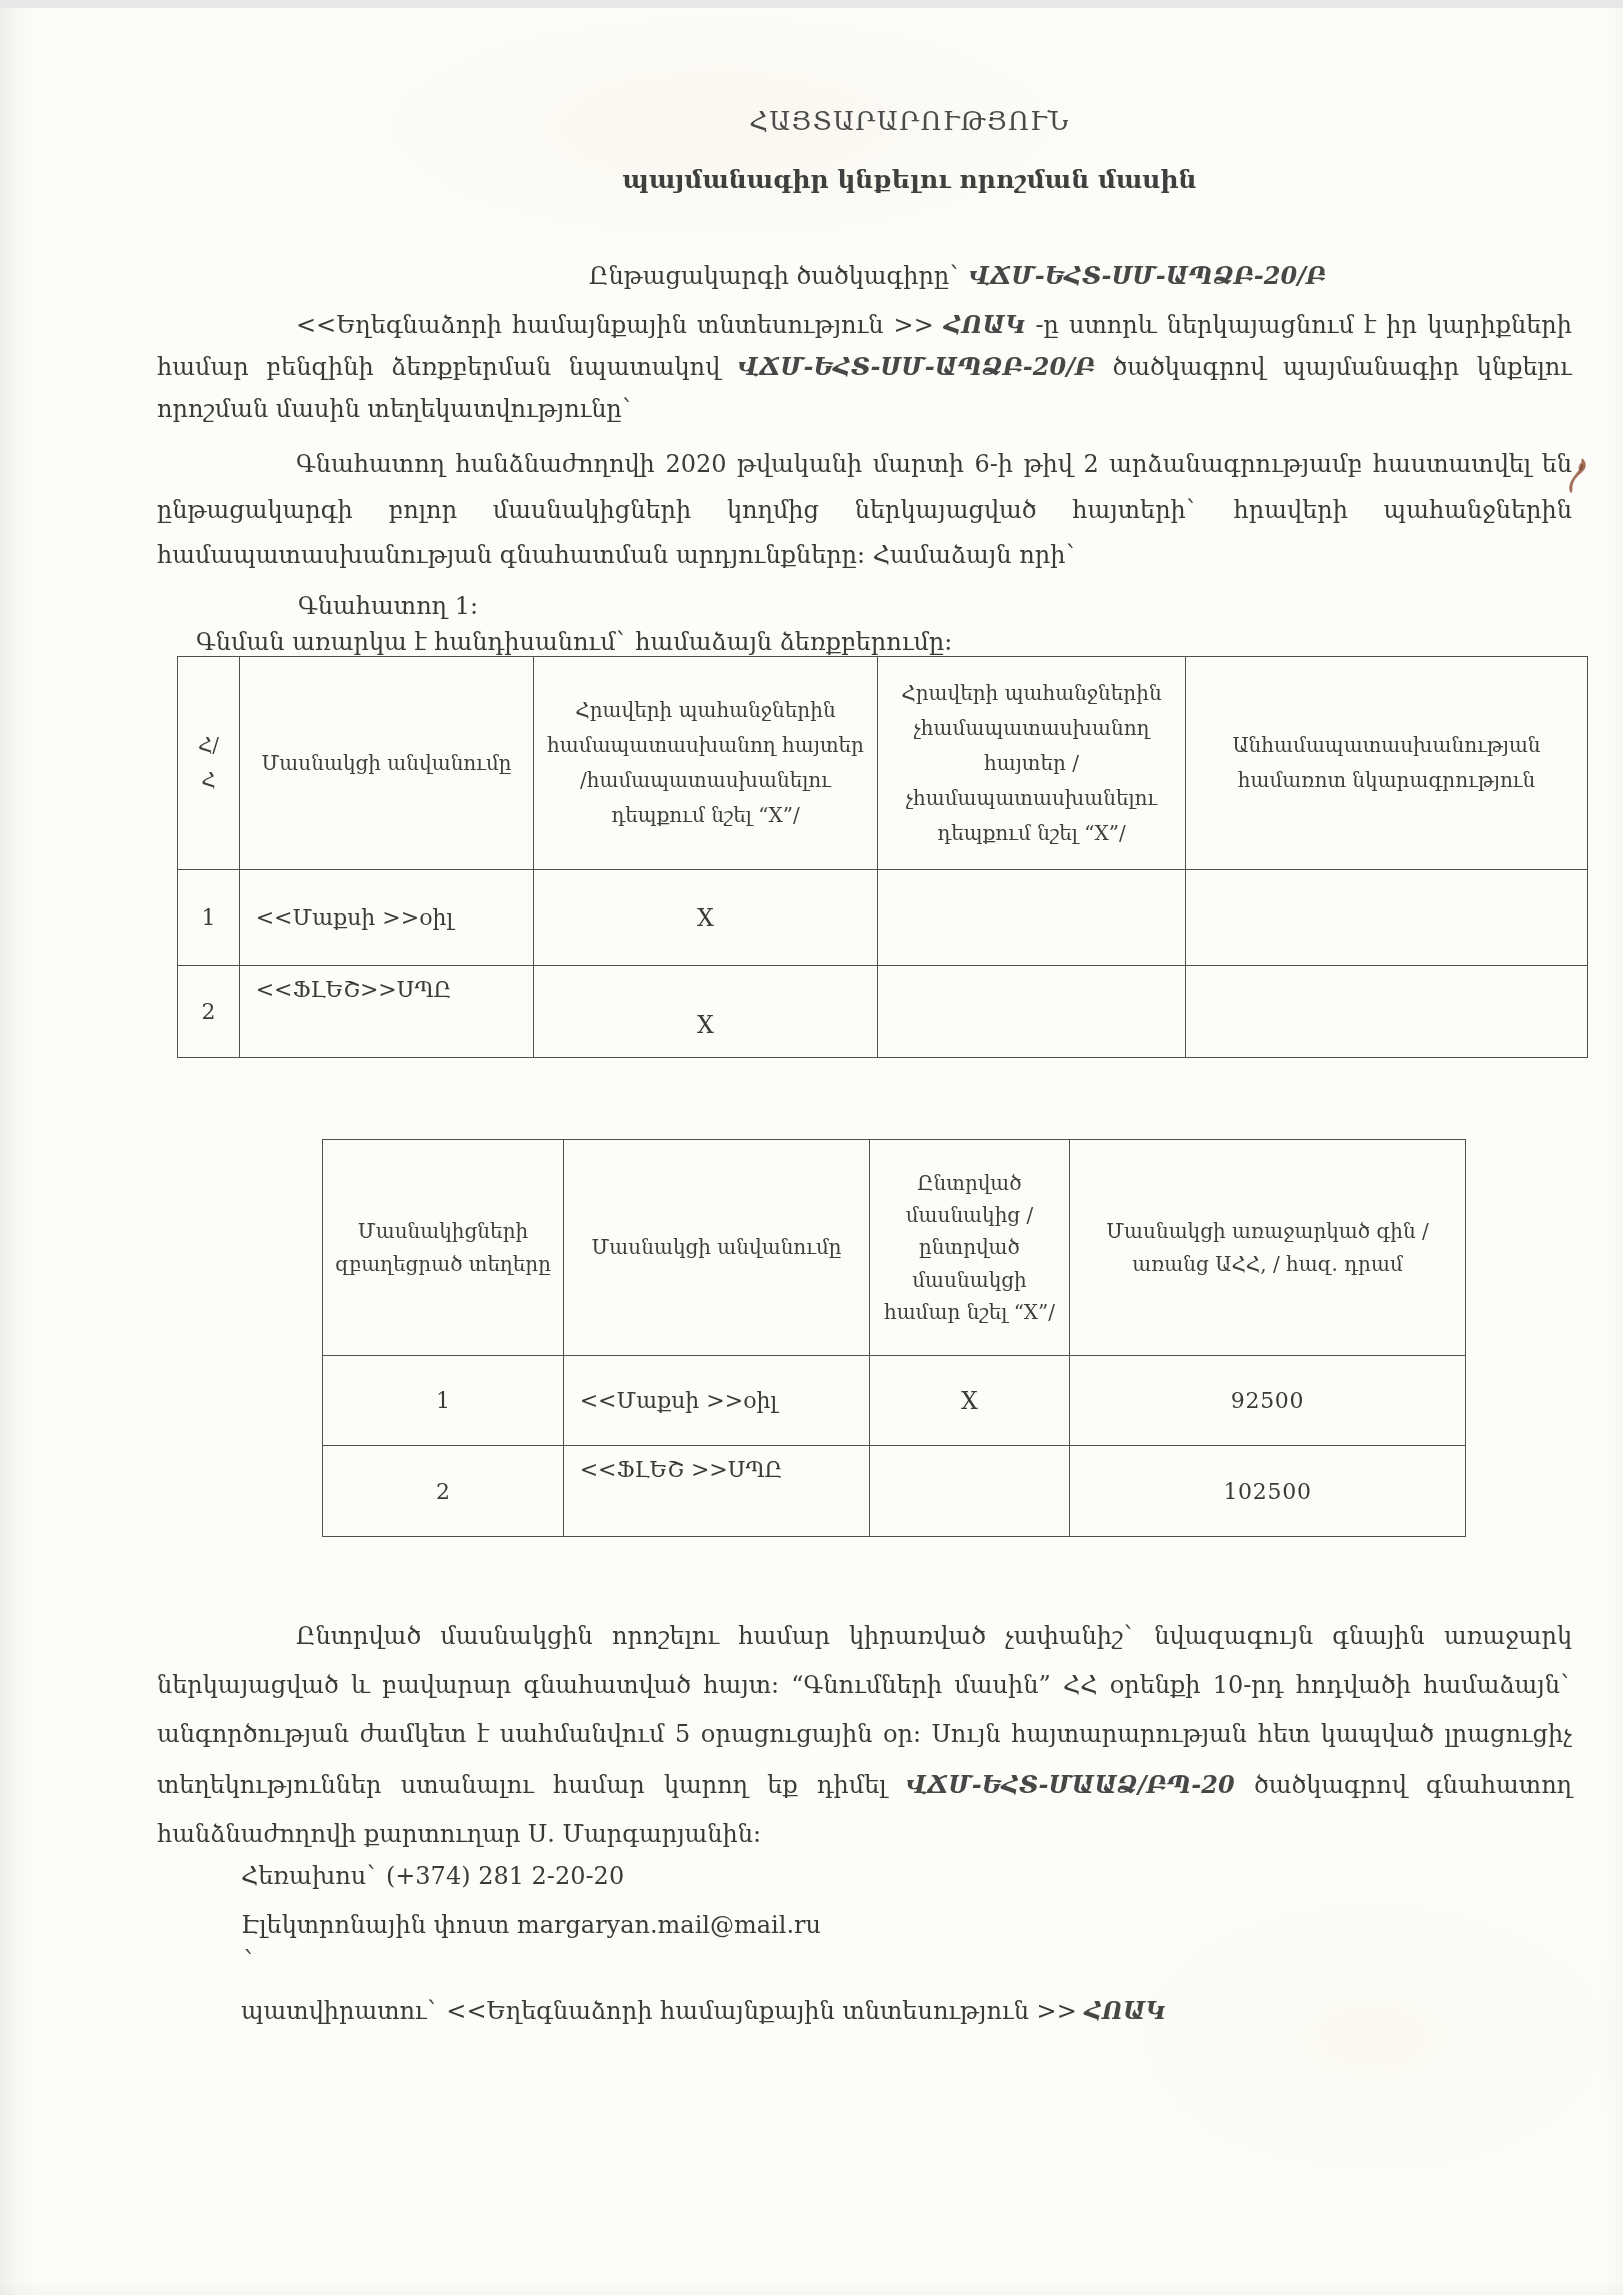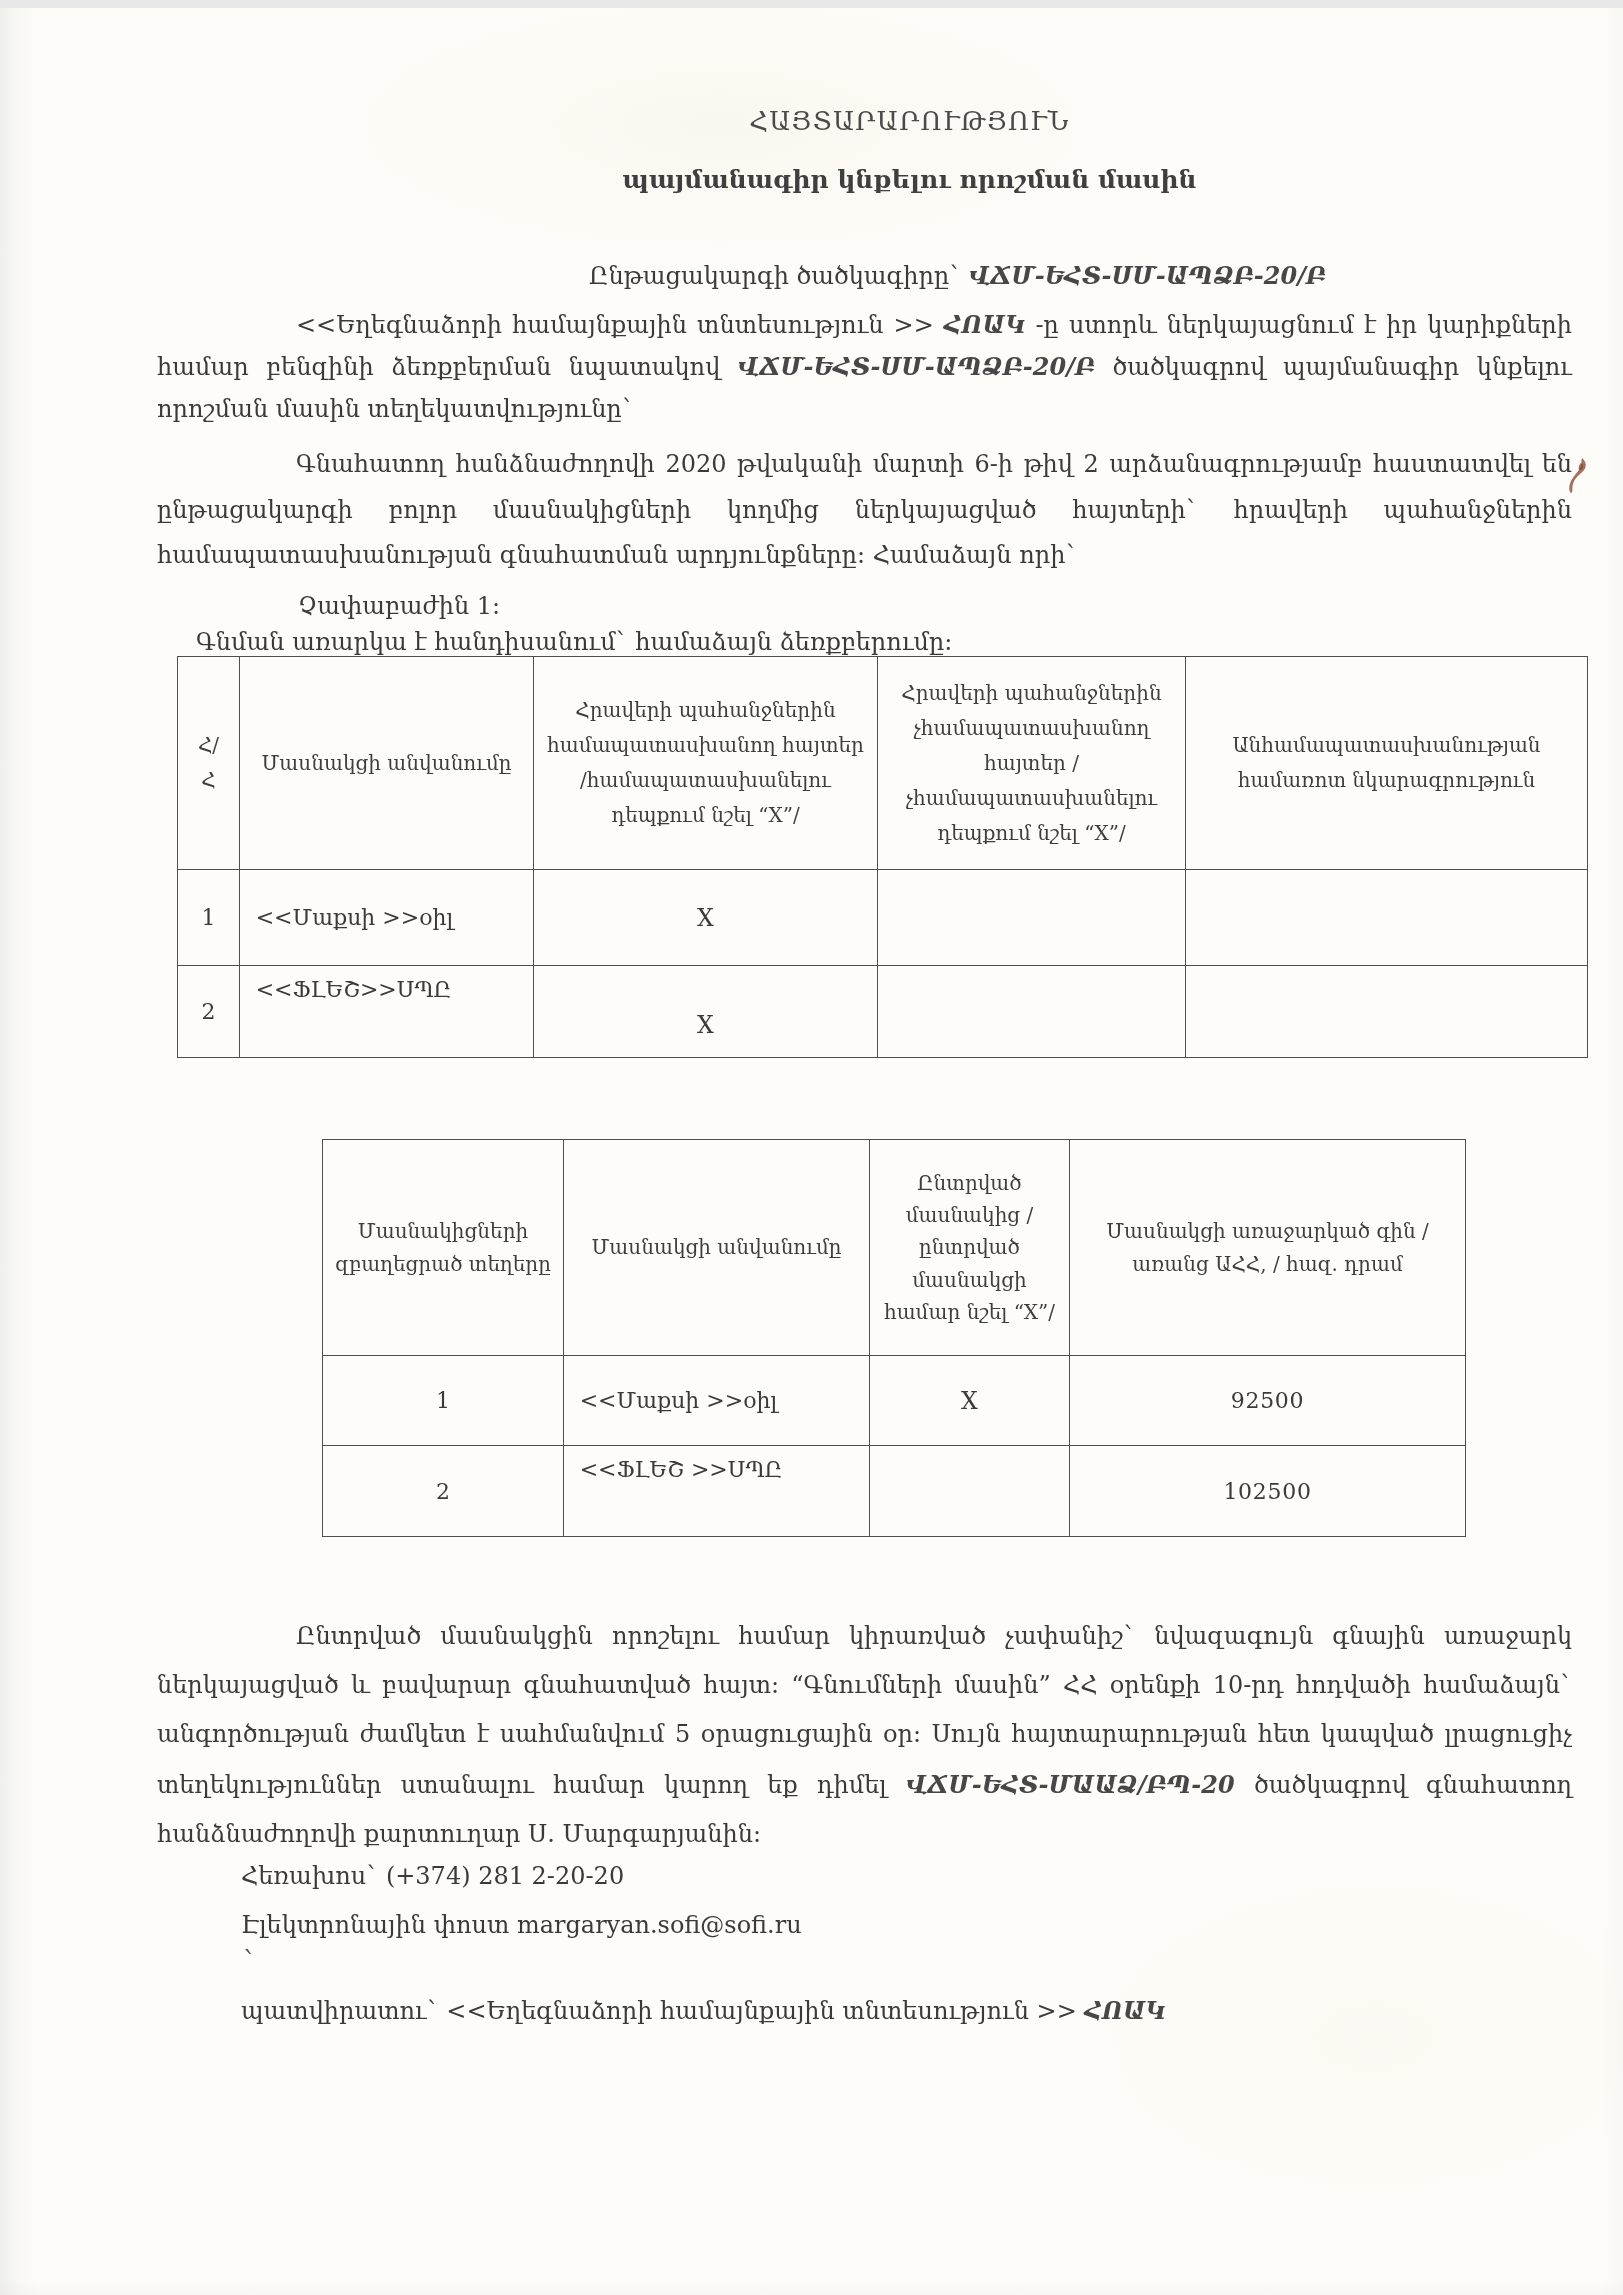--- a/index.html
+++ b/index.html
@@ -72,21 +72,21 @@
   <div class="abs body-text p1-body"><span class="it">&lt;&lt;Եղեգնաձորի համայնքային տնտեսություն &gt;&gt;</span>
     <span class="bit">ՀՈԱԿ</span>
     <span>-ը ստորև ներկայացնում է իր կարիքների համար</span>
     <span class="it">բենզինի</span>
     <span>ձեռքբերման նպատակով</span>
     <span class="bit">ՎՃՄ-ԵՀՏ-ՍՄ-ԱՊՁԲ-20/Բ</span>
     <span>ծածկագրով պայմանագիր կնքելու որոշման մասին տեղեկատվությունը`</span></div>
 
   <div class="abs body-text p2">Գնահատող հանձնաժողովի 2020 թվականի մարտի 6-ի թիվ 2 արձանագրությամբ հաստատվել են ընթացակարգի բոլոր մասնակիցների կողմից ներկայացված հայտերի`  հրավերի պահանջներին համապատասխանության գնահատման արդյունքները: Համաձայն որի`</div>
 
-  <div class="abs body-text lot-label">Չափաբաժին 1:</div>
+  <div class="abs body-text lot-label">Գնահատող 1:</div>
   <div class="abs body-text lot-subject"><span>Գնման առարկա է հանդիսանում`</span>
     <span class="it">համաձայն  ձեռքբերումը:</span></div>
 
   <table class="abs compliance-table">
     <colgroup>
       <col style="width:62px">
         <col style="width:294px">
         <col style="width:344px">
         <col style="width:308px">
         <col style="width:402px">
@@ -146,21 +146,21 @@
   </tbody>
     </table>
 
   <div class="abs body-text closing"><span>Ընտրված մասնակցին որոշելու համար կիրառված չափանիշ` նվազագույն գնային առաջարկ ներկայացված և բավարար գնահատված հայտ: “Գնումների մասին” ՀՀ օրենքի 10-րդ հոդվածի համաձայն` անգործության ժամկետ է սահմանվում 5 օրացուցային օր: Սույն հայտարարության հետ կապված լրացուցիչ տեղեկություններ ստանալու համար կարող եք դիմել</span>
     <span class="bit">ՎՃՄ-ԵՀՏ-ՄԱԱՁ/ԲՊ-20</span>
     <span>ծածկագրով գնահատող հանձնաժողովի քարտուղար Ս. Մարգարյանին:</span></div>
 
   <div class="abs body-text phone-line">Հեռախոս` (+374) 281 2-20-20</div>
 
   <div class="abs body-text email-line"><span>Էլեկտրոնային փոստ</span>
-    <span class="it">margaryan.sofi@sofi.ru</span></div>
+    <span class="it">margaryan.mail@mail.ru</span></div>
 
   <div class="abs stray-mark">`</div>
 
   <div class="abs body-text footer-line"><span>պատվիրատու`</span>
     <span class="it">&lt;&lt;Եղեգնաձորի համայնքային տնտեսություն &gt;&gt;</span>
     <span class="bit">ՀՈԱԿ</span></div>
 
   <svg class="abs ink-mark" viewBox="0 0 42 66">
     <path d="M26 6 C33 12 34 20 27 27 C21 33 14 38 12 47 C10 54 13 58 9 60 C5 56 6 47 10 40 C15 31 24 24 25 15 C25 11 25 8 26 6 Z" fill="#8b4c33" opacity="0.8"></path>
     <path d="M24 14 C28 16 29 21 25 24 C22 26 20 23 21 20 C22 17 23 15 24 14 Z" fill="#7a3f2a" opacity="0.7"></path>

